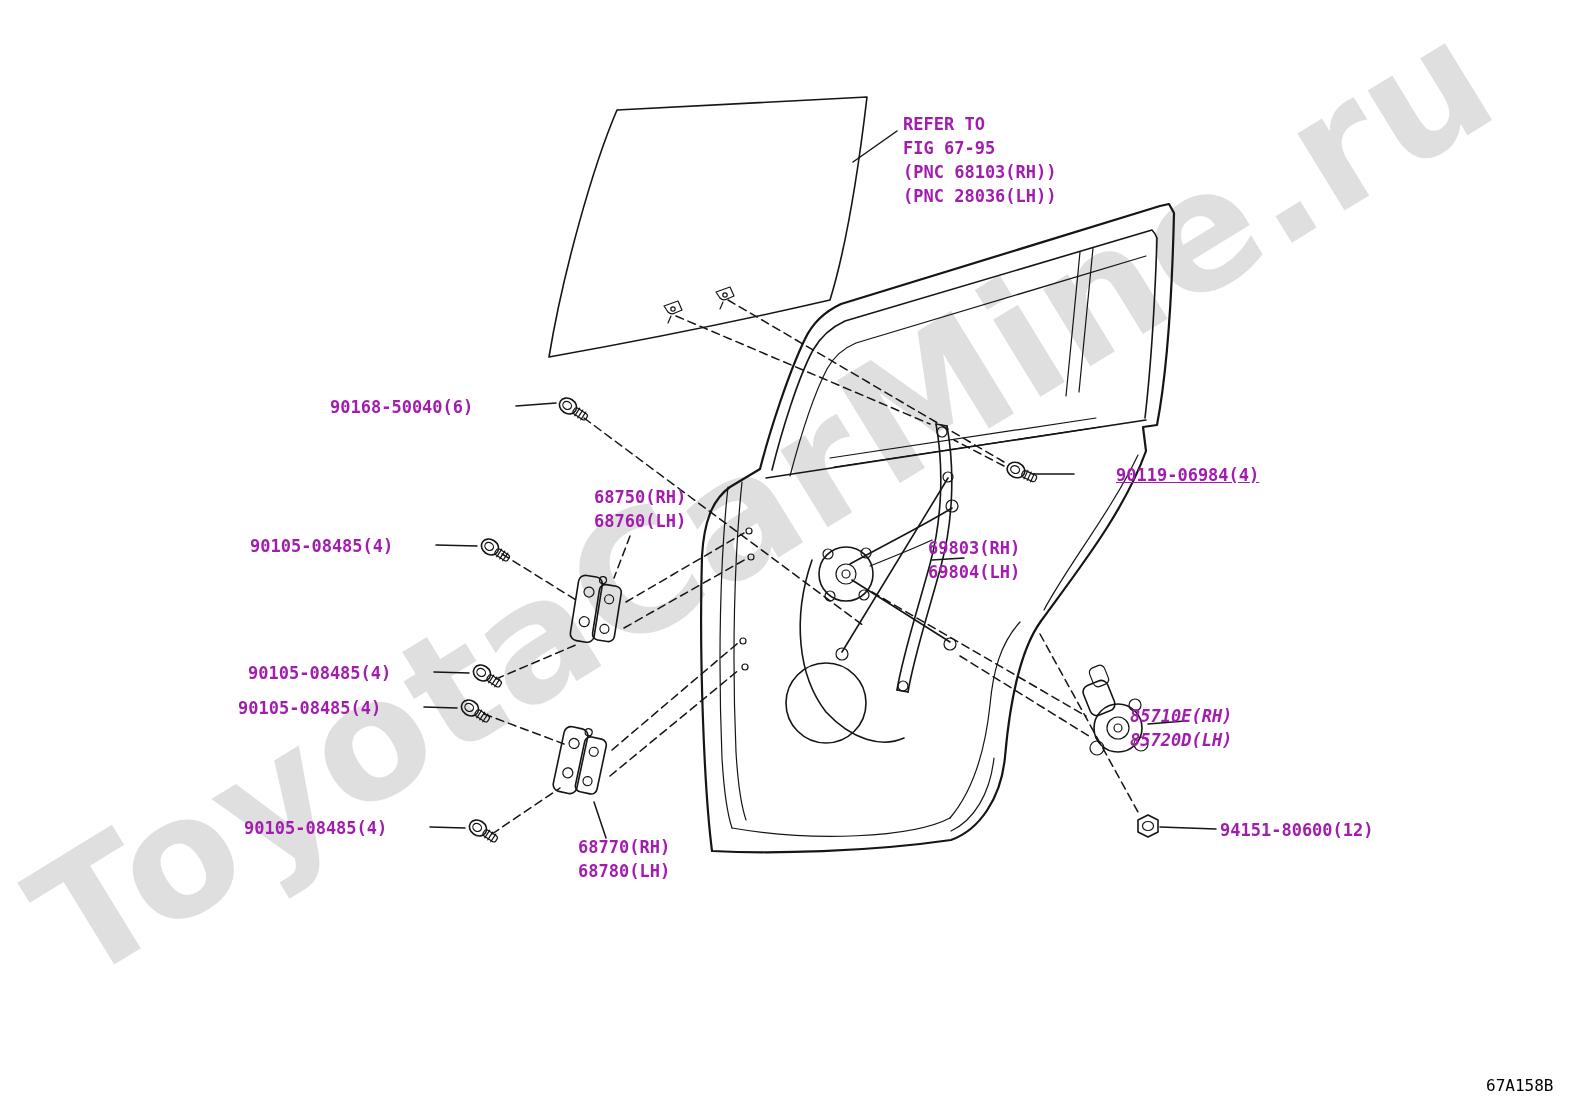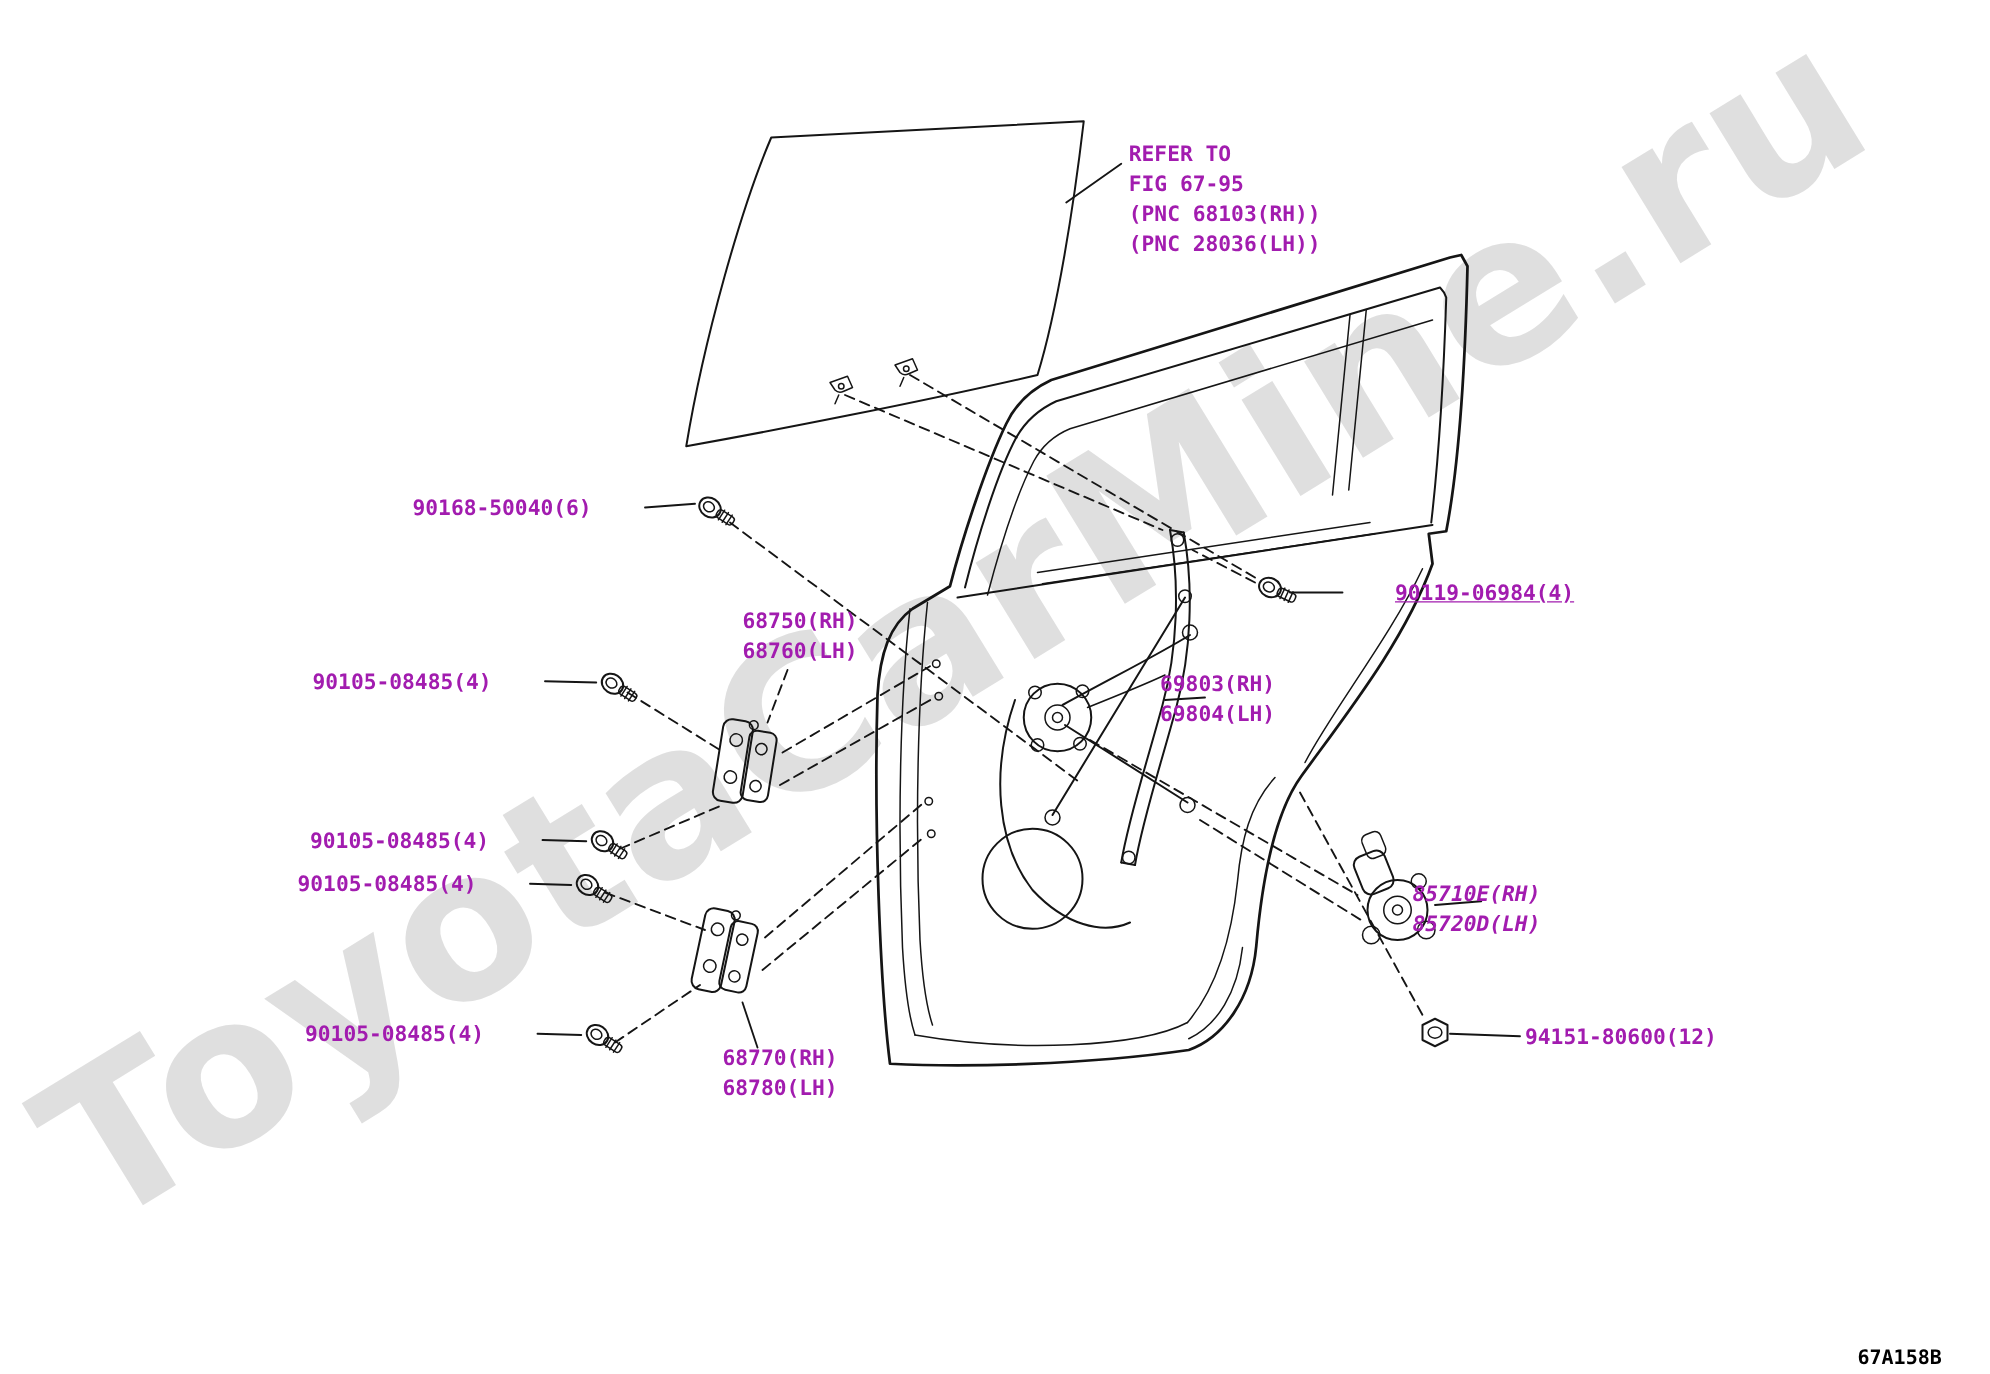--- a/index.html
+++ b/index.html
@@ -38,21 +38,21 @@
     font-weight:700;
     color:#a21caf;
     line-height:24px;
     white-space:nowrap;
   }
   .r{text-align:left;}
   .figcode{
     position:absolute;
     left:1486px;top:1076px;
     font-size:16px;
-    font-weight:700;
+    font-weight:400;
     color:#000;
     text-align:right;
   }
 </style>
 </head>
 <body>
 
 <div class="stage">
 
   <div class="watermark">ToyotaCarMine.ru</div>

